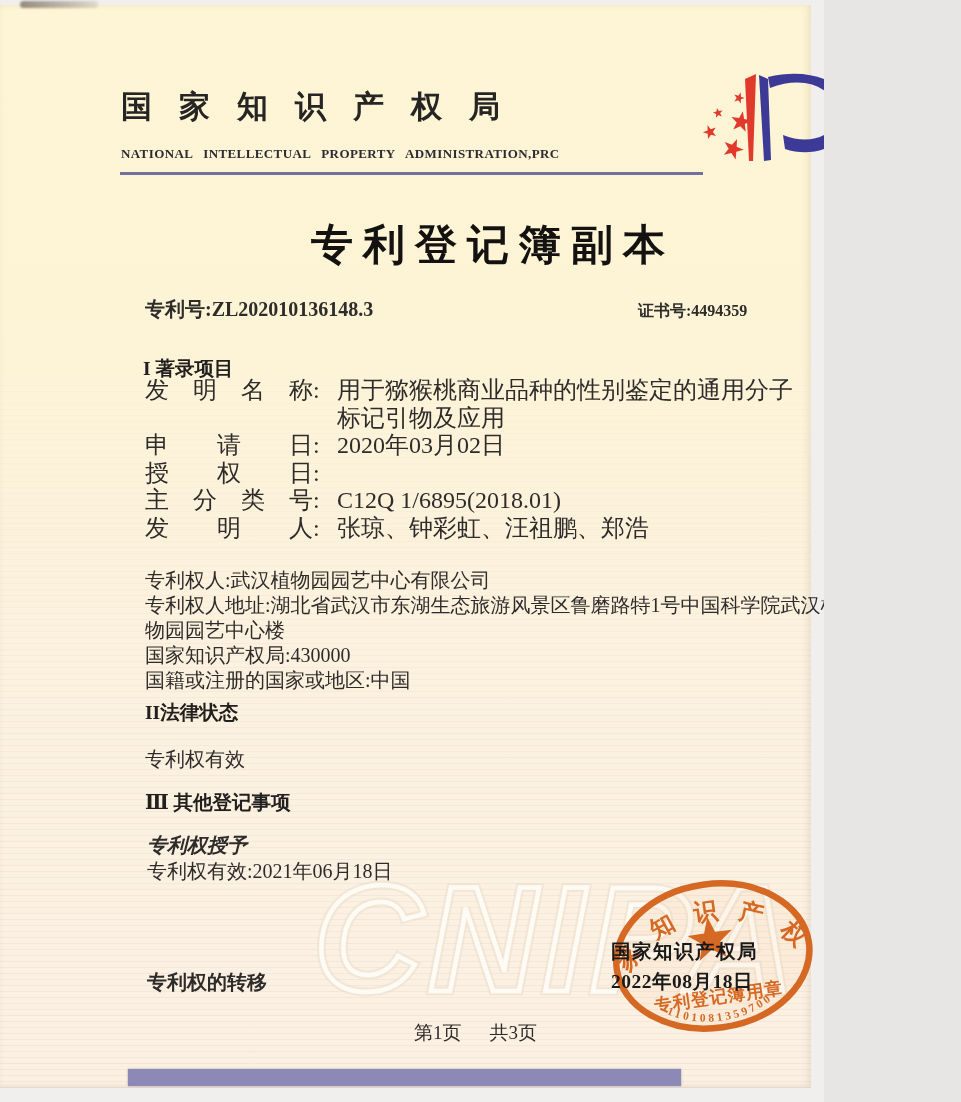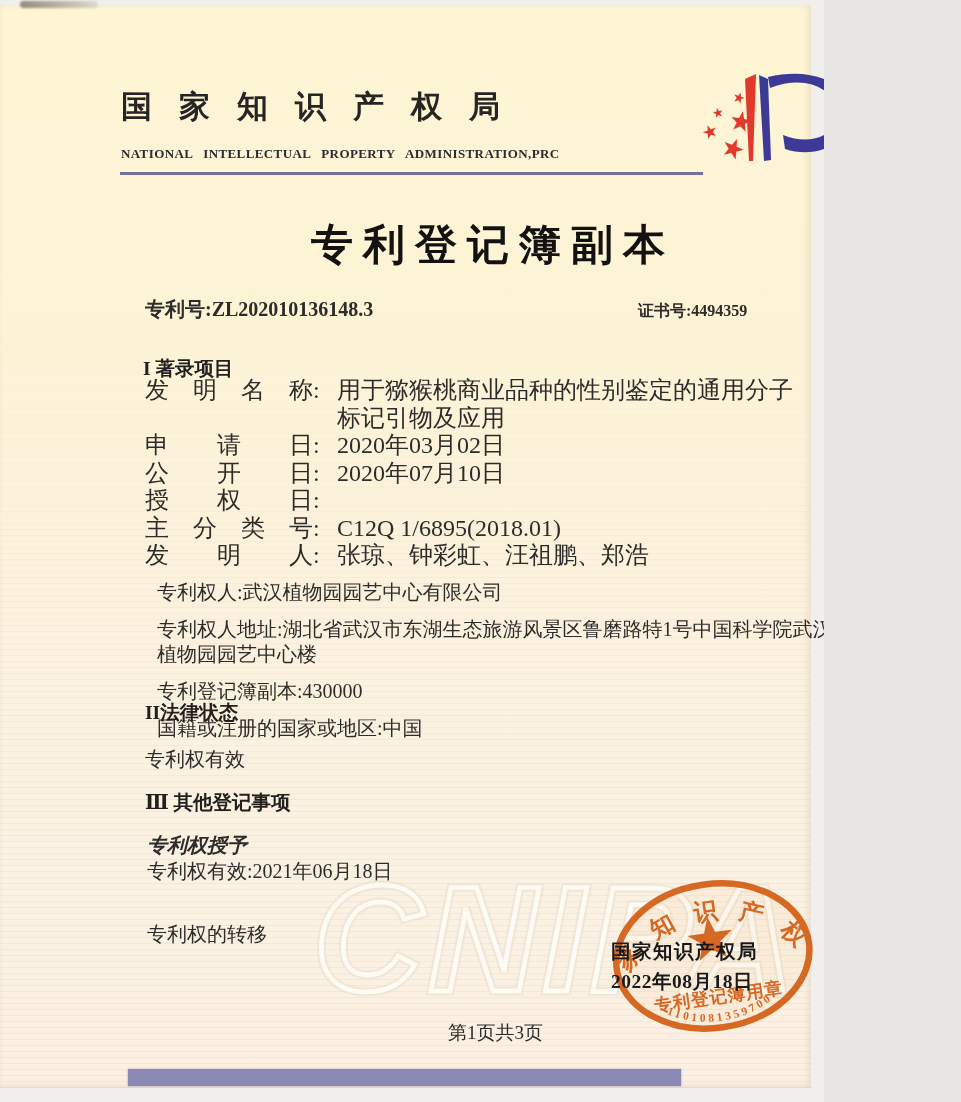--- a/index.html
+++ b/index.html
@@ -40,33 +40,33 @@
   }
   .patent-no { position:absolute; left:145px; top:296px; font-size:20px; font-weight:bold; }
   .cert-no   { position:absolute; left:638px; top:301px; font-size:16px; font-weight:bold; }
   .sec-heading { font-size:19.5px; font-weight:bold; color:#22201e; }
   .sec1-heading { position:absolute; left:143px; top:344px;margin-top:11px; }
   .fields { position:absolute; left:145px; top:377px; font-size:24px; }
   .field-row { display:flex; line-height:27.5px; }
   .field-label { width:192px; flex:0 0 192px; white-space:nowrap; }
   .field-value { width:472px; }
   .patentee { position:absolute; left:145px; top:568px; width:700px; font-size:20px; }
-  .patentee p { margin:12px; line-height:25px; }
+  .patentee p { margin:0; line-height:25px; }
   .sec2 { position:absolute; left:145px; top:699px; font-size:20px; }
   .sec2 .status { line-height:27px; font-weight:normal; margin-top:20px; }
   .sec3-heading { position:absolute; left:145px; top:789px; }
   .grant-heading { position:absolute; left:147px; top:832px; font-size:20px; font-weight:bold;font-style:italic; }
   .grant-date { position:absolute; left:147px; top:858px; font-size:20px; }
-  .transfer-heading { position:absolute; left:147px; top:921px; font-size:20px; font-weight:normal;text-align:right; }
+  .transfer-heading { position:absolute; left:147px; top:969px; font-size:20px; font-weight:bold;text-align:right; }
   .watermark { position:absolute; left:312px; top:858px; width:610px; height:168px; z-index:1; }
   .seal { position:absolute; left:606px; top:877px; width:214px; height:160px; z-index:2; transform:rotate(-8deg); opacity:0.93; }
   .seal-overlay { position:absolute; left:611px; top:938px; z-index:3; color:#191919; white-space:nowrap; }
   .seal-overlay .l1 { font-size:19.5px; font-weight:bold; letter-spacing:1.5px; }
   .seal-overlay .l2 { font-size:19.5px; font-weight:600; letter-spacing:0.5px; margin-top:3px; }
-  .footer-pages { position:absolute; left:448px; top:1020px; font-size:19px; display:flex; z-index:2; }
+  .footer-pages { position:absolute; left:414px; top:1020px; font-size:19px; display:flex; gap:28px; z-index:2; }
   .footer-bar { position:absolute; left:128px; top:1069px; width:553px; height:17px; background:#8d89b7; box-shadow:0 0 2px rgba(80,75,120,0.5); z-index:4; }
 </style>
 </head>
 <body>
 
 <div class="scan">
   <div class="page"></div>
   <div class="smudge"></div>
 
   <div class="agency-cn">国家知识产权局</div>
@@ -103,40 +103,36 @@
   <div class="fields">
     <div class="field-row">
       <span class="field-label">发　明　名　称:</span>
       <span class="field-value">用于猕猴桃商业品种的性别鉴定的通用分子标记引物及应用</span>
     </div>
     <div class="field-row">
       <span class="field-label">申　　请　　日:</span>
       <span class="field-value">2020年03月02日</span>
     </div>
     <div class="field-row">
-      <span class="field-label">公　　开　　日:</span>
-      <span class="field-value">2020年07月10日</span>
-    </div>
-    <div class="field-row">
       <span class="field-label">授　　权　　日:</span>
     </div>
     <div class="field-row">
       <span class="field-label">主　分　类　号:</span>
       <span class="field-value">C12Q 1/6895(2018.01)</span>
     </div>
     <div class="field-row">
       <span class="field-label">发　　明　　人:</span>
       <span class="field-value">张琼、钟彩虹、汪祖鹏、郑浩</span>
     </div>
   </div>
 
   <div class="patentee">
     <p>专利权人:武汉植物园园艺中心有限公司</p>
     <p>专利权人地址:湖北省武汉市东湖生态旅游风景区鲁磨路特1号中国科学院武汉植物园园艺中心楼</p>
-    <p>专利登记簿副本:430000</p>
+    <p>国家知识产权局:430000</p>
     <p>国籍或注册的国家或地区:中国</p>
   </div>
 
   <div class="sec2">
     <div class="sec-heading">II法律状态</div>
     <div class="status">专利权有效</div>
   </div>
 
   <div class="sec-heading sec3-heading">Ⅲ 其他登记事项</div>
   <div class="grant-heading">专利权授予</div>

